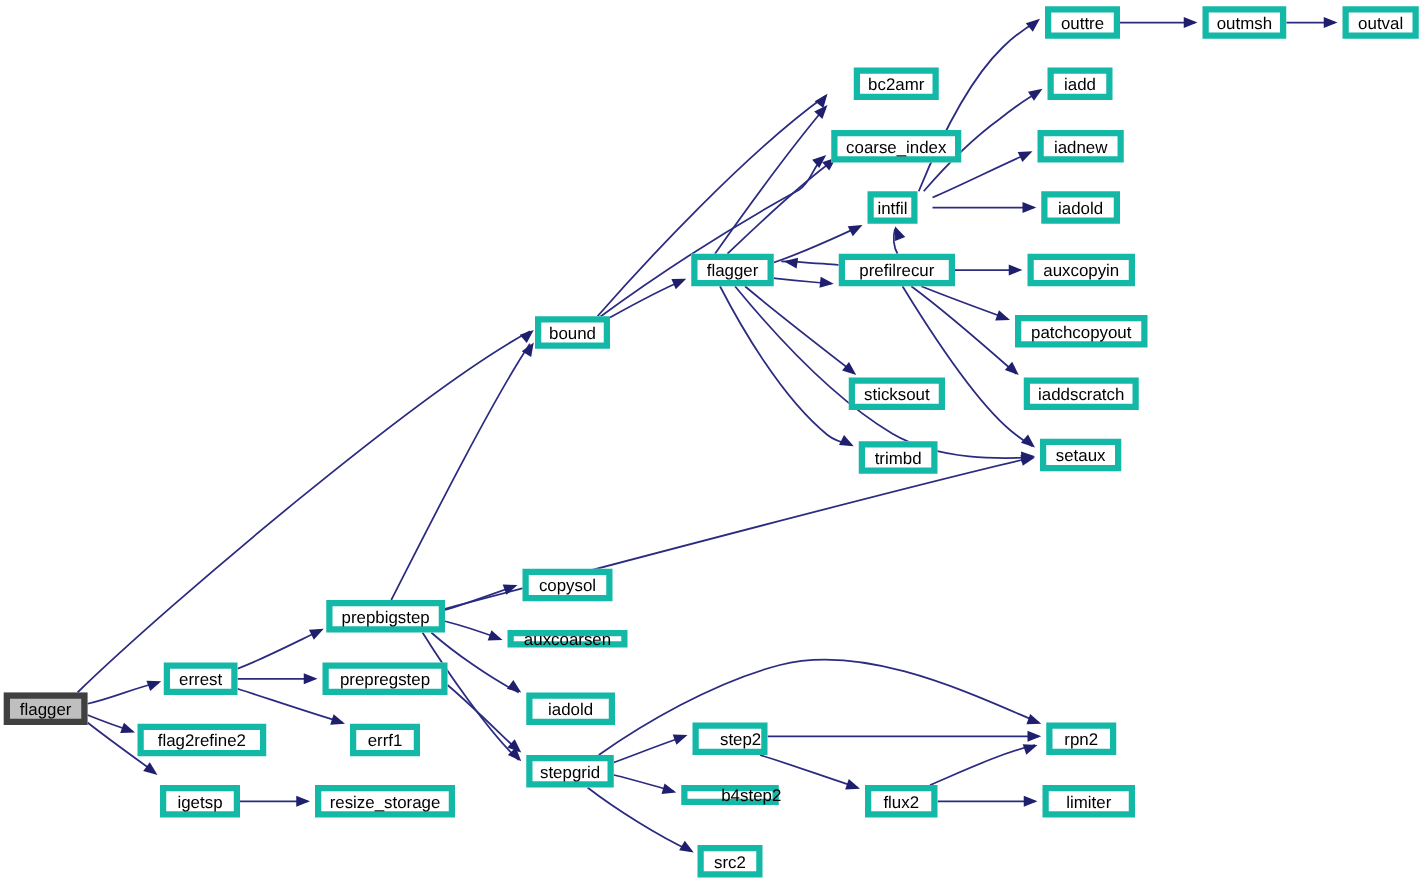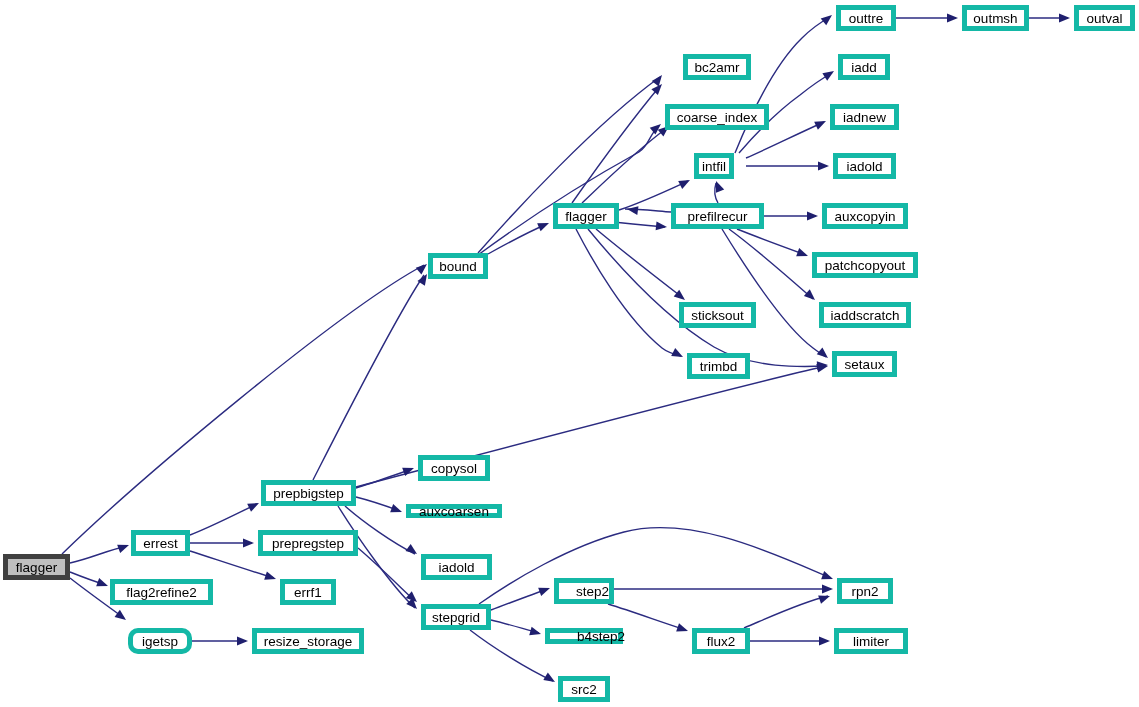--- a/index.html
+++ b/index.html
@@ -116,21 +116,21 @@
   <div id="node-layer">
       <div class="node hl" style="left: 3px; top: 554px; width: 67px; height: 26px;">
         <span>flagger</span>
       </div>
       <div class="node" style="left: 131px; top: 530px; width: 59px; height: 26px;">
         <span>errest</span>
       </div>
       <div class="node" style="left: 110px; top: 579px; width: 103px; height: 26px;">
         <span>flag2refine2</span>
       </div>
-      <div class="node" style="left: 128px; top: 628px; width: 64px; height: 26px; border-radius: 10px;">
+      <div class="node" style="left: 128px; top: 628px; width: 64px; height: 26px;">
         <span>igetsp</span>
       </div>
       <div class="node" style="left: 252px; top: 628px; width: 112px; height: 26px;">
         <span>resize_storage</span>
       </div>
       <div class="node" style="left: 261px; top: 480px; width: 95px; height: 26px;">
         <span>prepbigstep</span>
       </div>
       <div class="node" style="left: 258px; top: 530px; width: 100px; height: 26px;">
         <span>prepregstep</span>

